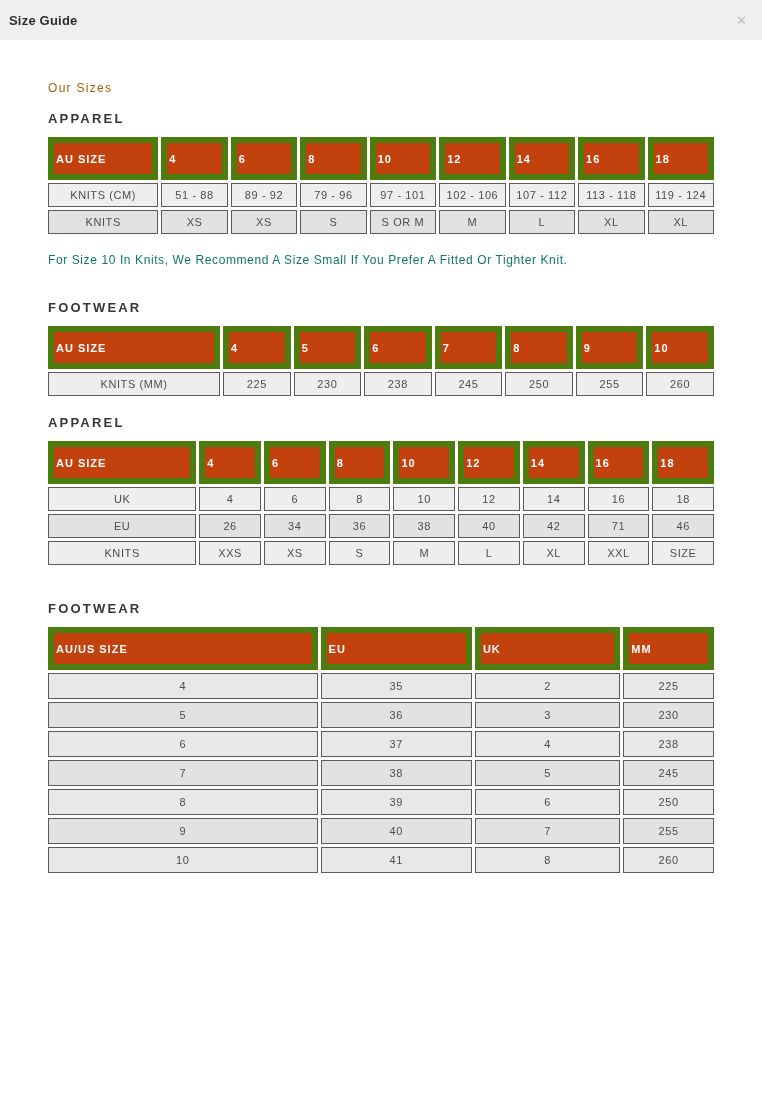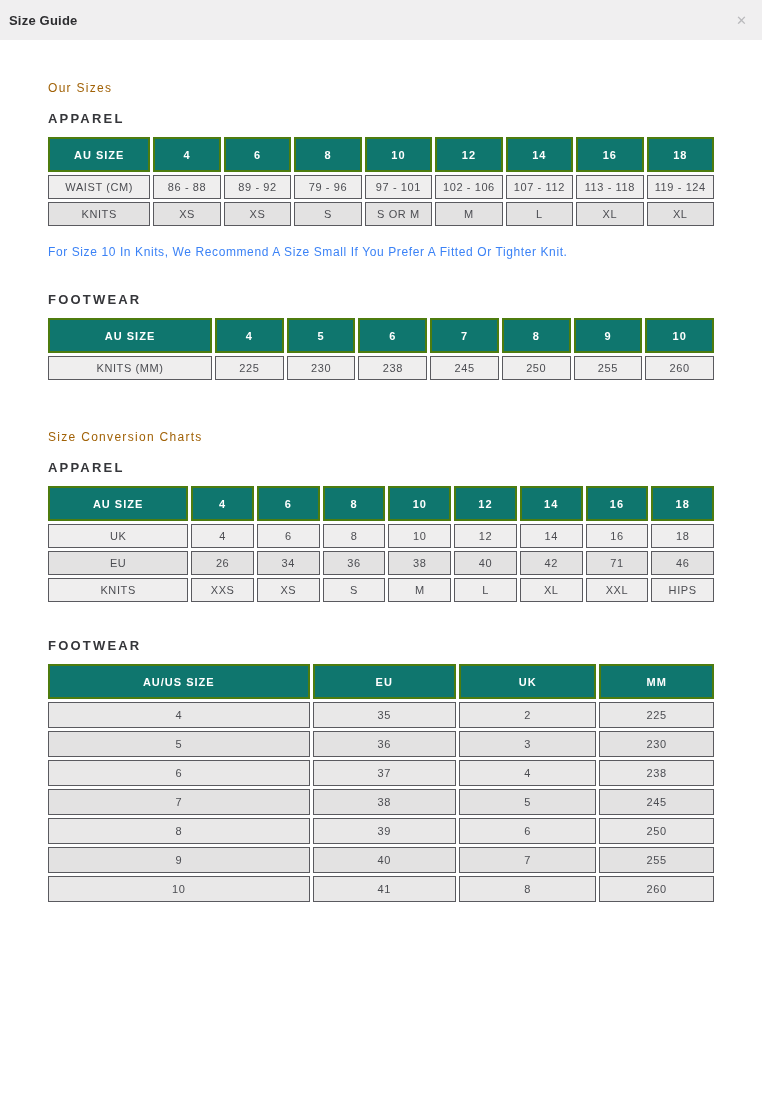--- a/index.html
+++ b/index.html
@@ -61,28 +61,28 @@
   table {
     width: 100%;
     border-collapse: separate;
     border-spacing: 3px;
     table-layout: fixed;
     margin-left: -3px;
     margin-right: -3px;
     width: calc(100% + 6px);
   }
   th {
-    background: #0f766e;
-    border: 2px solid #4d7c0f;
+    background: #c2410c;
+    border: 6px solid #4d7c0f;
     color: #ffffff;
     font-size: 11px;
     font-weight: bold;
     letter-spacing: 1px;
     height: 31px;
-    text-align: center;
+    text-align: left;
     padding: 0 2px;
   }
   td {
     background: #efeeee;
     border: 1px solid #5a5a5f;
     color: #4c4d52;
     font-size: 11px;
     letter-spacing: 0.6px;
     height: 22px;
     text-align: center;
@@ -95,21 +95,21 @@
   .t-sizes-footwear th:first-child { width: 24.2%; }
   .t-conv-apparel   th:first-child { width: 20.6%; }
   .t-conv-footwear  th:nth-child(1) { width: 38.6%; }
   .t-conv-footwear  th:nth-child(2) { width: 20.6%; }
   .t-conv-footwear  th:nth-child(3) { width: 19.7%; }
   .t-conv-footwear  td { background: #e9e8e8; height: 24px; }
   .note {
     margin: 0;
     padding-top: 16px;
     font-size: 12px;
-    color: #3b82f6;
+    color: #0f766e;
     letter-spacing: 0.6px;
   }
 </style>
 </head>
 <body>
 
 <div class="topbar">
   <span class="topbar-title">Size Guide</span>
   <button class="close-btn">✕</button>
 </div>
@@ -128,22 +128,22 @@
           <th>8</th>
           <th>10</th>
           <th>12</th>
           <th>14</th>
           <th>16</th>
           <th>18</th>
         </tr>
       </thead>
       <tbody>
         <tr>
-          <td>WAIST (CM)</td>
-          <td>86 - 88</td>
+          <td>KNITS (CM)</td>
+          <td>51 - 88</td>
           <td>89 - 92</td>
           <td>79 - 96</td>
           <td>97 - 101</td>
           <td>102 - 106</td>
           <td>107 - 112</td>
           <td>113 - 118</td>
           <td>119 - 124</td>
         </tr>
         <tr>
           <td>KNITS</td>
@@ -182,21 +182,20 @@
           <td>230</td>
           <td>238</td>
           <td>245</td>
           <td>250</td>
           <td>255</td>
           <td>260</td>
         </tr>
       </tbody>
     </table>
 
-  <p class="section-title conversion">Size Conversion Charts</p>
 
   <p class="table-label">APPAREL</p>
   <table class="t-conv-apparel">
       <thead>
         <tr>
           <th>AU SIZE</th>
           <th>4</th>
           <th>6</th>
           <th>8</th>
           <th>10</th>
@@ -231,21 +230,21 @@
         </tr>
         <tr>
           <td>KNITS</td>
           <td>XXS</td>
           <td>XS</td>
           <td>S</td>
           <td>M</td>
           <td>L</td>
           <td>XL</td>
           <td>XXL</td>
-          <td>HIPS</td>
+          <td>SIZE</td>
         </tr>
       </tbody>
     </table>
 
   <p class="table-label gap-lg">FOOTWEAR</p>
   <table class="t-conv-footwear">
       <thead>
         <tr>
           <th>AU/US SIZE</th>
           <th>EU</th>

